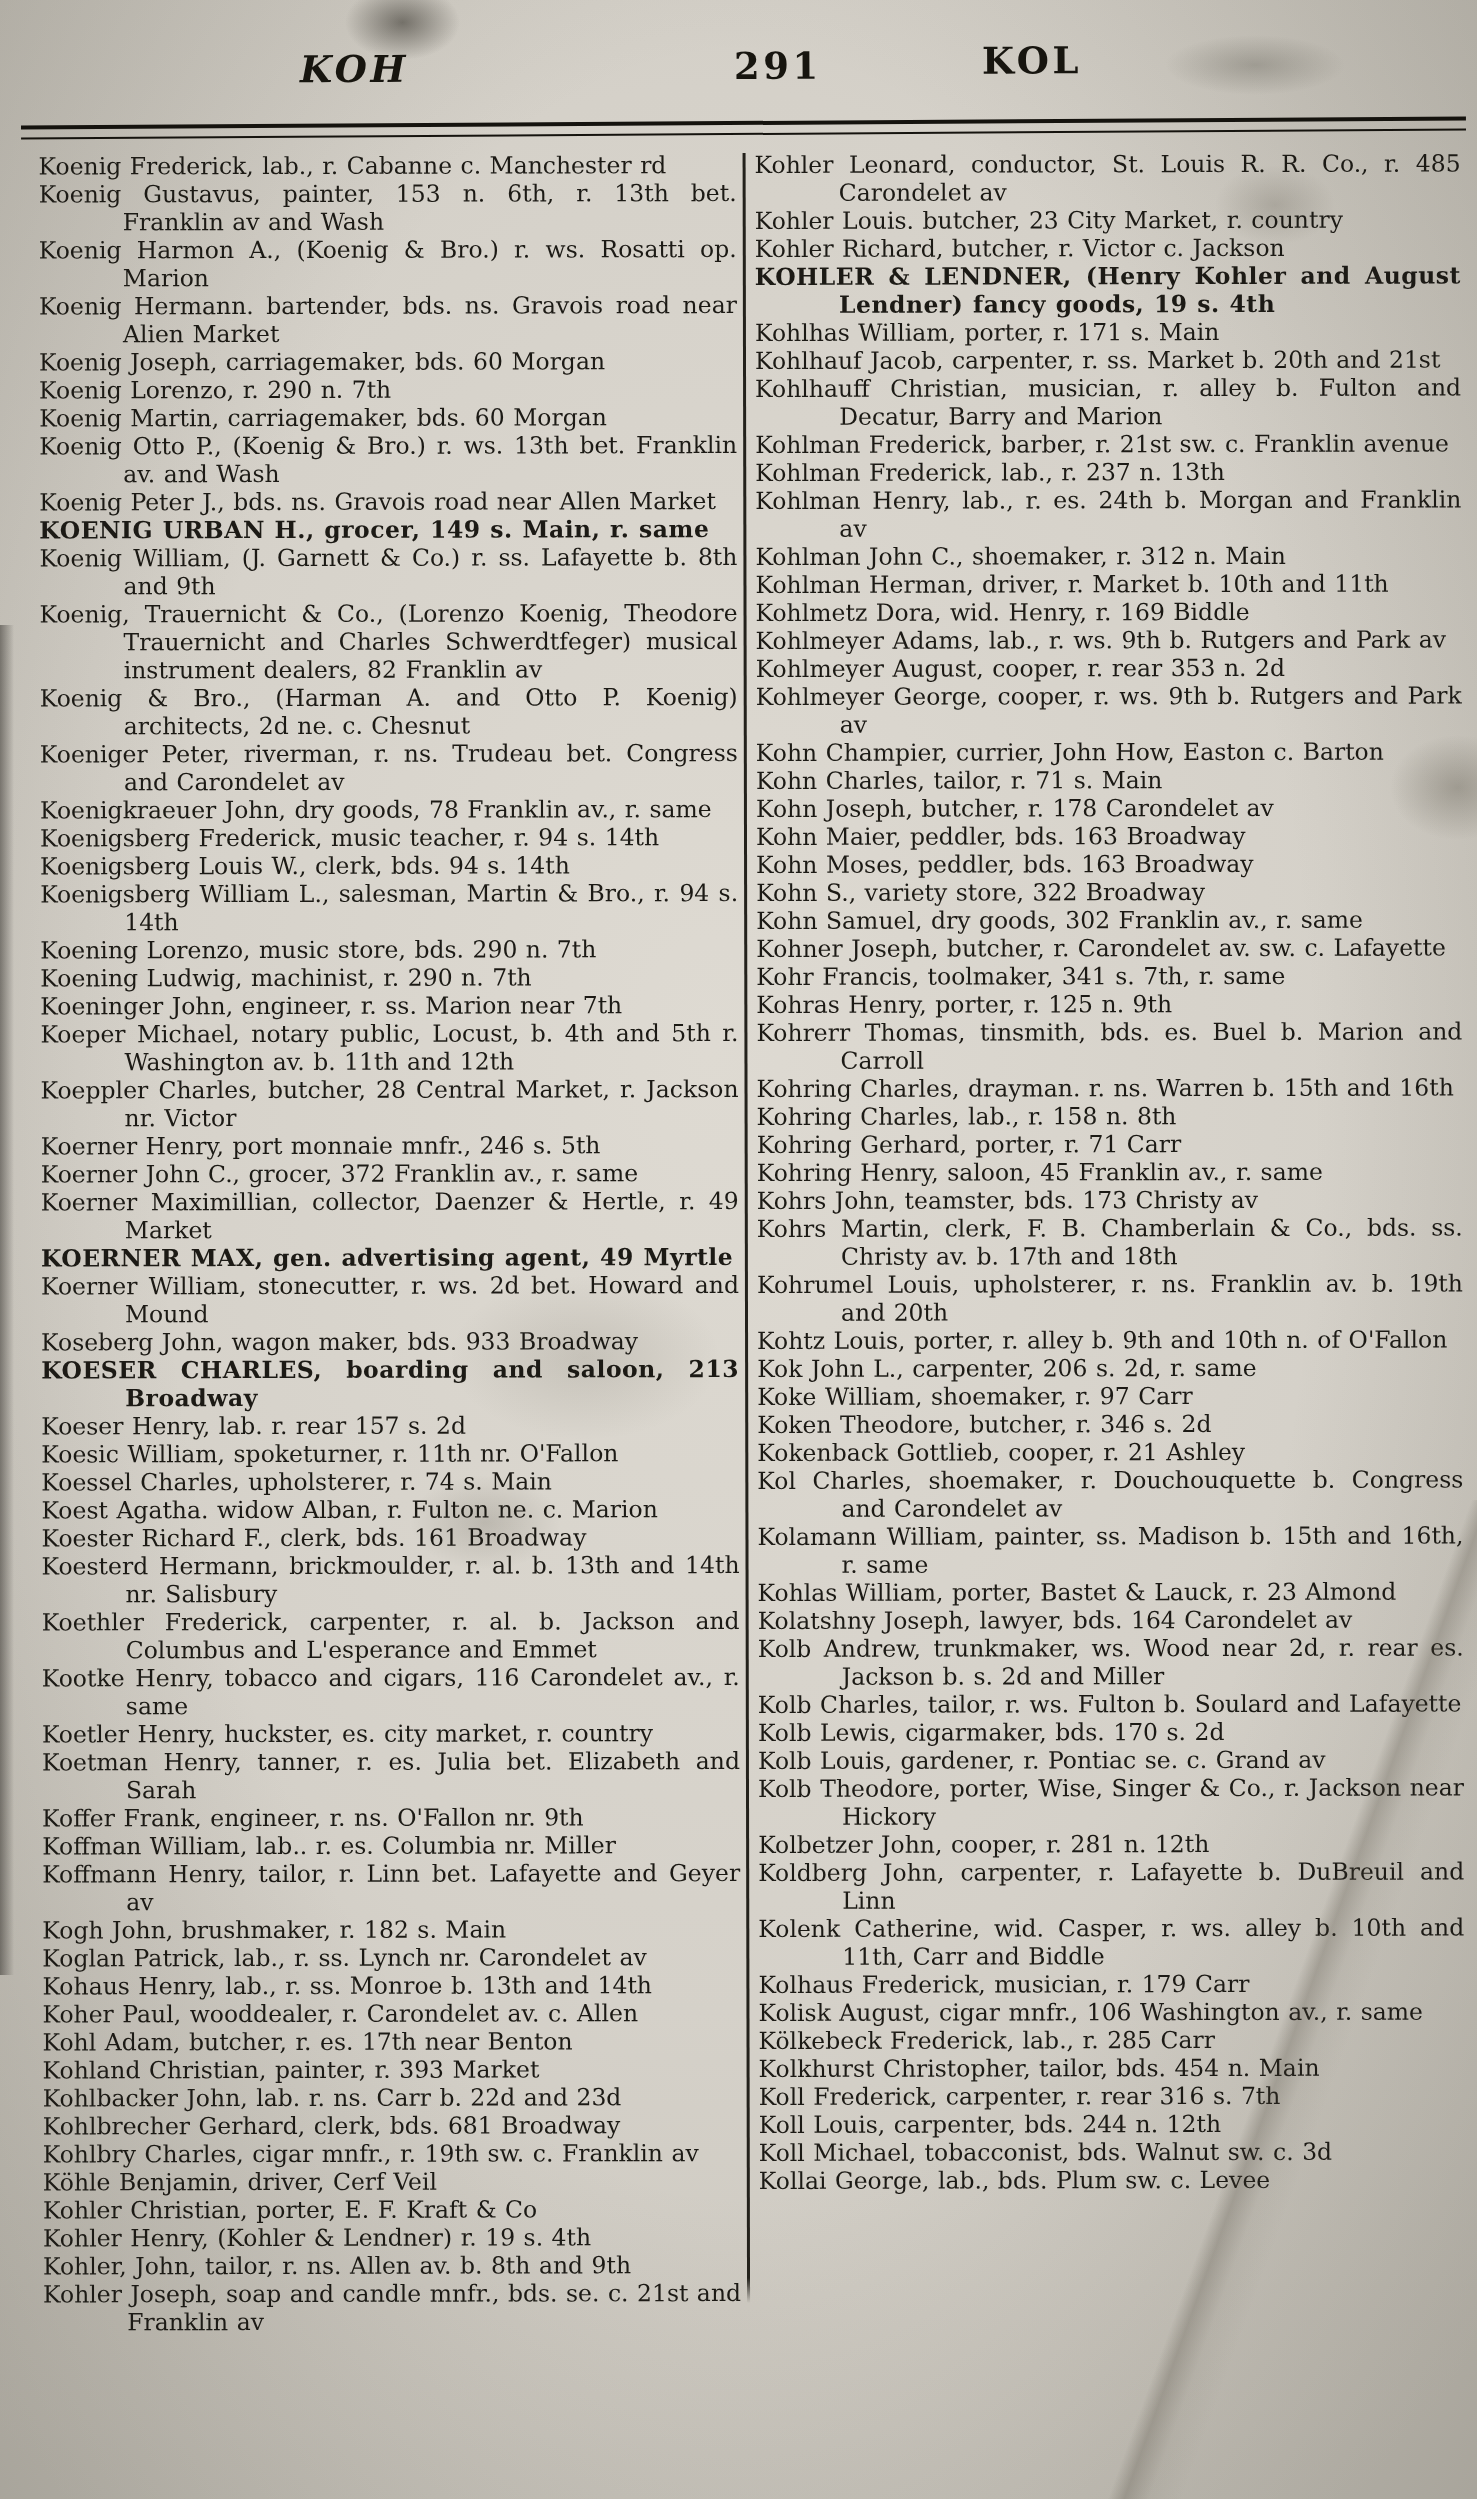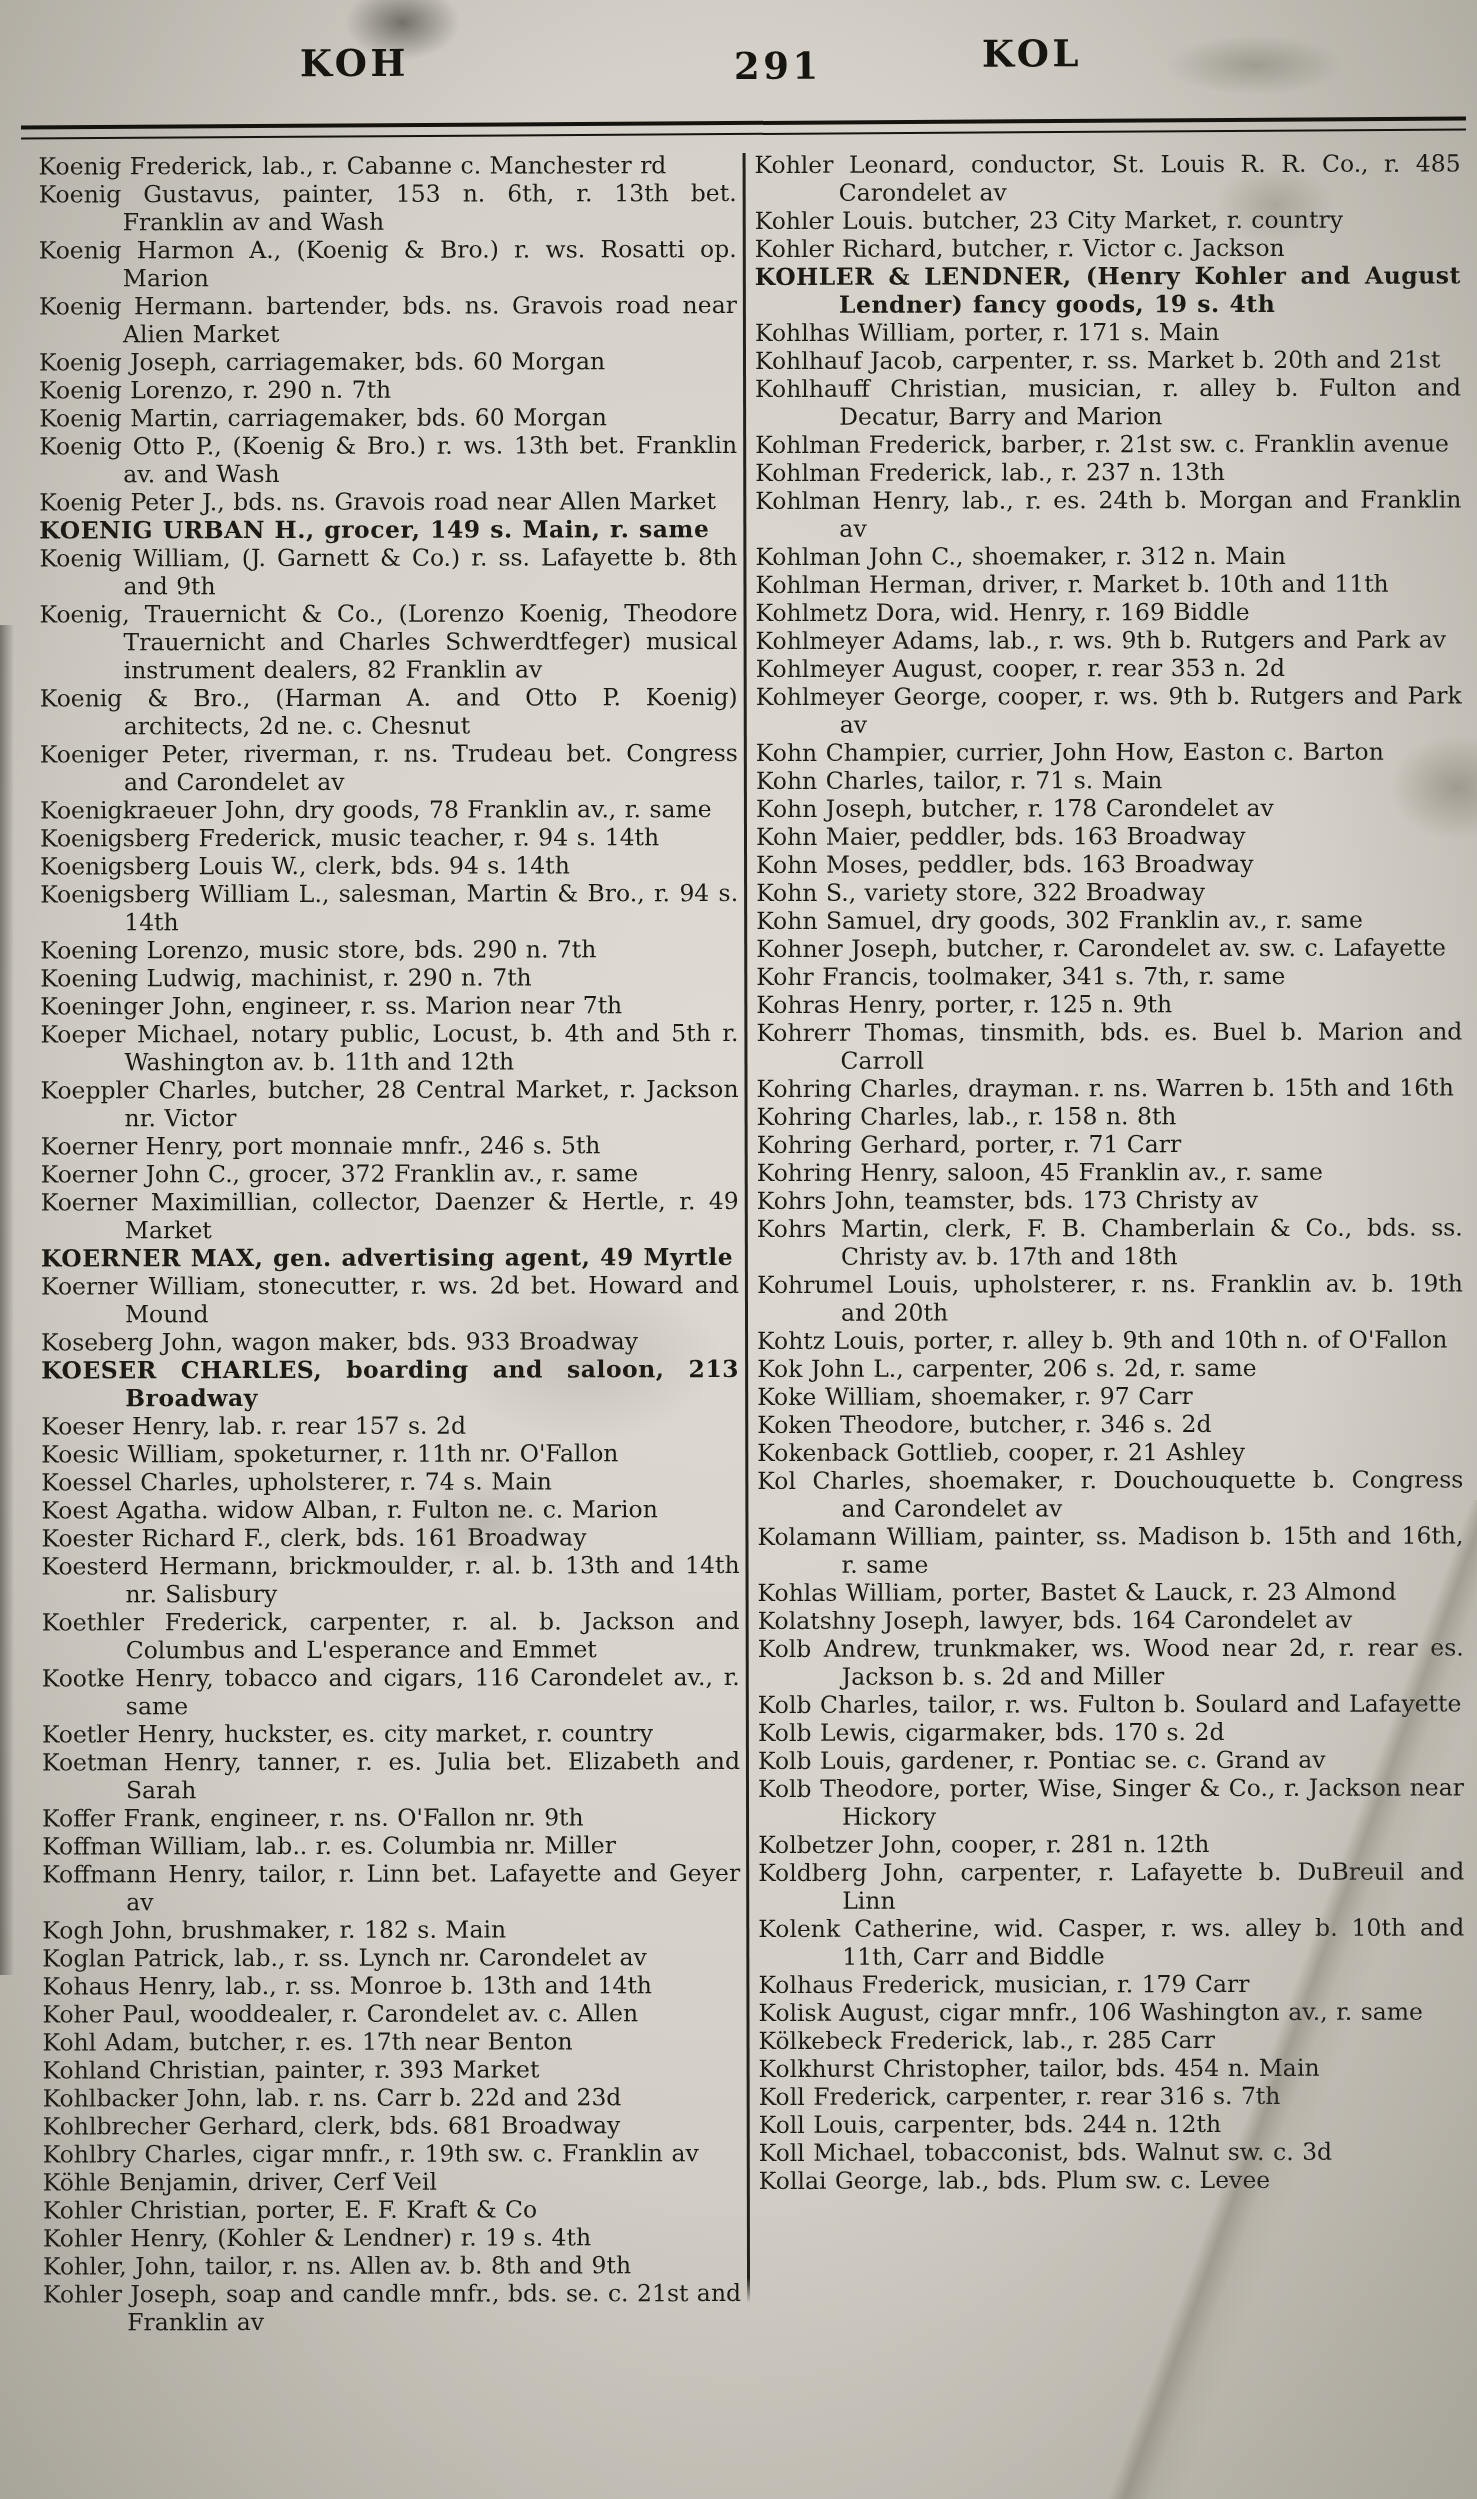--- a/index.html
+++ b/index.html
@@ -41,23 +41,23 @@
   }
   .header {
     position: absolute; left: 0; top: 0; right: 0; height: 120px;
     transform: rotate(-0.3deg);
   }
   .header span {
     position: absolute;
     font-size: 37px; font-weight: bold; letter-spacing: 3.5px;
     color: #17150f;
   }
-  .guide-left  { left: 300px;  top: 39px; }
+  .guide-left  { left: 300px;  top: 45px; font-style: italic; }
   .page-number { left: 694px; top: 44px; letter-spacing: 1.5px; margin-left: 40px; }
-  .guide-right { left: 982px; top: 33px; }
+  .guide-right { left: 982px; top: 40px; }
   .head-rule {
     position: absolute; left: 21px; right: 11px; top: 121px; height: 8px;
     border-top: 4.5px solid #15130e;
     border-bottom: 2.5px solid #15130e;
     transform: rotate(-0.35deg);
   }
   .cols {
     position: absolute; top: 151px; left: 41px; right: 14px; bottom: 20px;
     display: flex; align-items: stretch;
     transform: rotate(-0.12deg);

